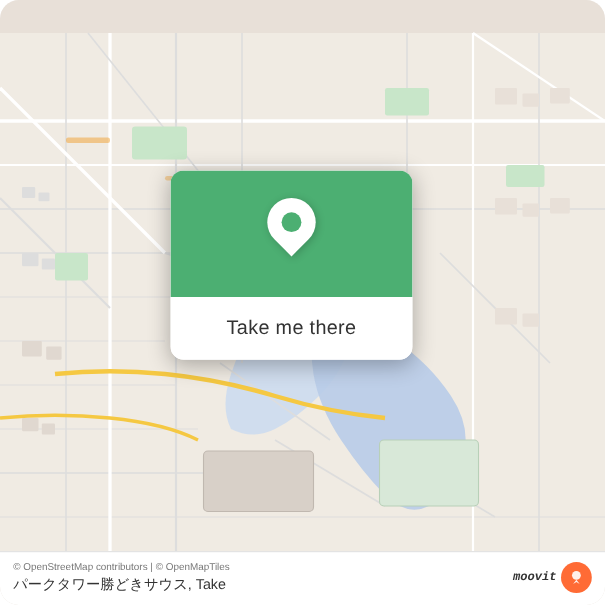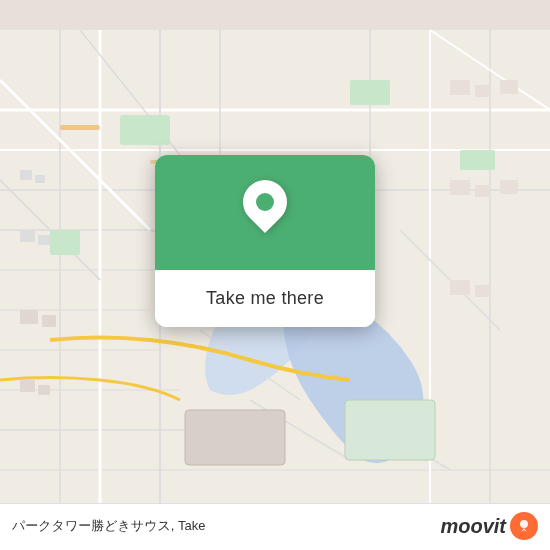--- a/index.html
+++ b/index.html
@@ -10,20 +10,21 @@
       font-family: 'Helvetica Neue', Arial, sans-serif;
       position: relative;
     }
 
     #map-container {
       width: 550px;
       height: 550px;
       position: relative;
       overflow: hidden;
       background-color: #e8e0d8;
+      border-radius: 17px;
     }
 
     
     #map-bg {
       width: 100%;
       height: 100%;
       position: absolute;
       top: 0; left: 0;
     }
 
@@ -126,24 +127,25 @@
     }
 
     
     #moovit-logo {
       display: flex;
       align-items: center;
       gap: 4px;
     }
 
     .moovit-text {
-      font-size: 20px;
+      font-size: 11px;
       font-weight: 700;
       color: #333;
       font-style: italic;
+      font-family: Liberation Mono, monospace;
     }
 
     .moovit-icon {
       width: 28px;
       height: 28px;
       background: #ff6b35;
       border-radius: 50%;
       display: flex;
       align-items: center;
       justify-content: center;
@@ -237,20 +239,21 @@
         <div class="pin-body">
           <div class="pin-inner"></div>
         </div>
       </div>
     </div>
     <button id="take-me-there-btn">Take me there</button>
   </div>
 
   <div id="bottom-bar">
     <div id="location-info">
+      <span id="attribution">© OpenStreetMap contributors | © OpenMapTiles</span>
       <span id="location-name">パークタワー勝どきサウス, Take</span>
     </div>
     <div id="moovit-logo">
       <span class="moovit-text">moovit</span>
       <div class="moovit-icon">
         <svg width="16" height="16" viewBox="0 0 16 16" fill="none" xmlns="http://www.w3.org/2000/svg">
           <circle cx="8" cy="6" r="4" fill="white" opacity="0.9"></circle>
           <path d="M8 10 L5 14 L8 12 L11 14 Z" fill="white" opacity="0.9"></path>
         </svg>
       </div>

